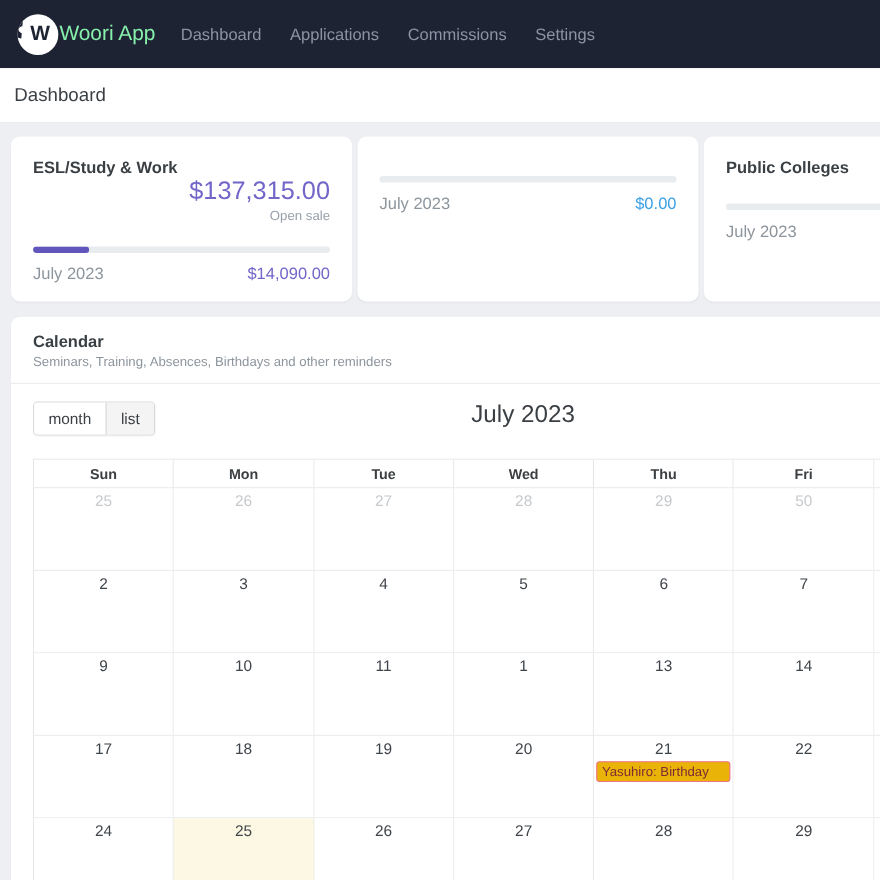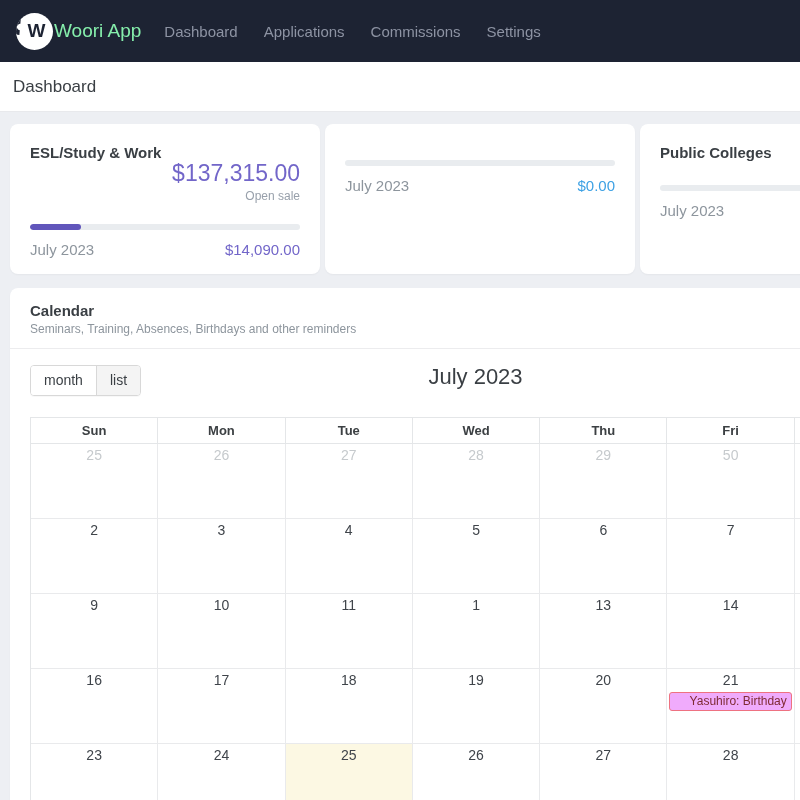--- a/index.html
+++ b/index.html
@@ -220,37 +220,34 @@
             <div class="cal-cell">
               <div class="day-num">13</div>
             </div>
             <div class="cal-cell">
               <div class="day-num">14</div>
             </div>
             <div class="cal-cell">
               <div class="day-num">15</div>
             </div>
             <div class="cal-cell">
-              <div class="day-num">16</div>
-            </div>
-            <div class="cal-cell">
               <div class="day-num">17</div>
             </div>
             <div class="cal-cell">
               <div class="day-num">18</div>
             </div>
             <div class="cal-cell">
               <div class="day-num">19</div>
             </div>
             <div class="cal-cell">
               <div class="day-num">20</div>
             </div>
             <div class="cal-cell">
               <div class="day-num">21</div>
-              <div class="cal-event" style="background: #f0abfc; border-color: rgb(238, 114, 129); color: rgb(127, 43, 52); text-align: right;">Yasuhiro: Birthday</div>
+              <div class="cal-event" style="background: #eab308; border-color: rgb(238, 114, 129); color: rgb(127, 43, 52);">Yasuhiro: Birthday</div>
             </div>
             <div class="cal-cell">
               <div class="day-num">22</div>
             </div>
             <div class="cal-cell">
               <div class="day-num">23</div>
             </div>
             <div class="cal-cell">
               <div class="day-num">24</div>
             </div>

